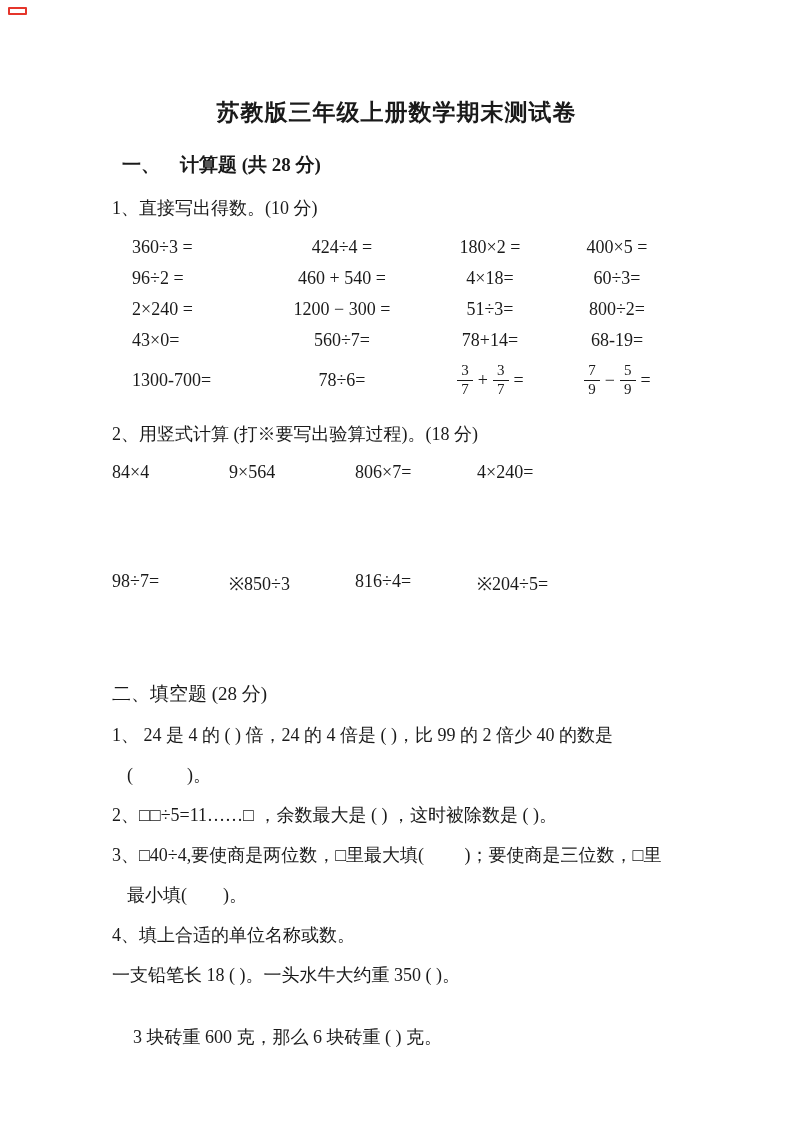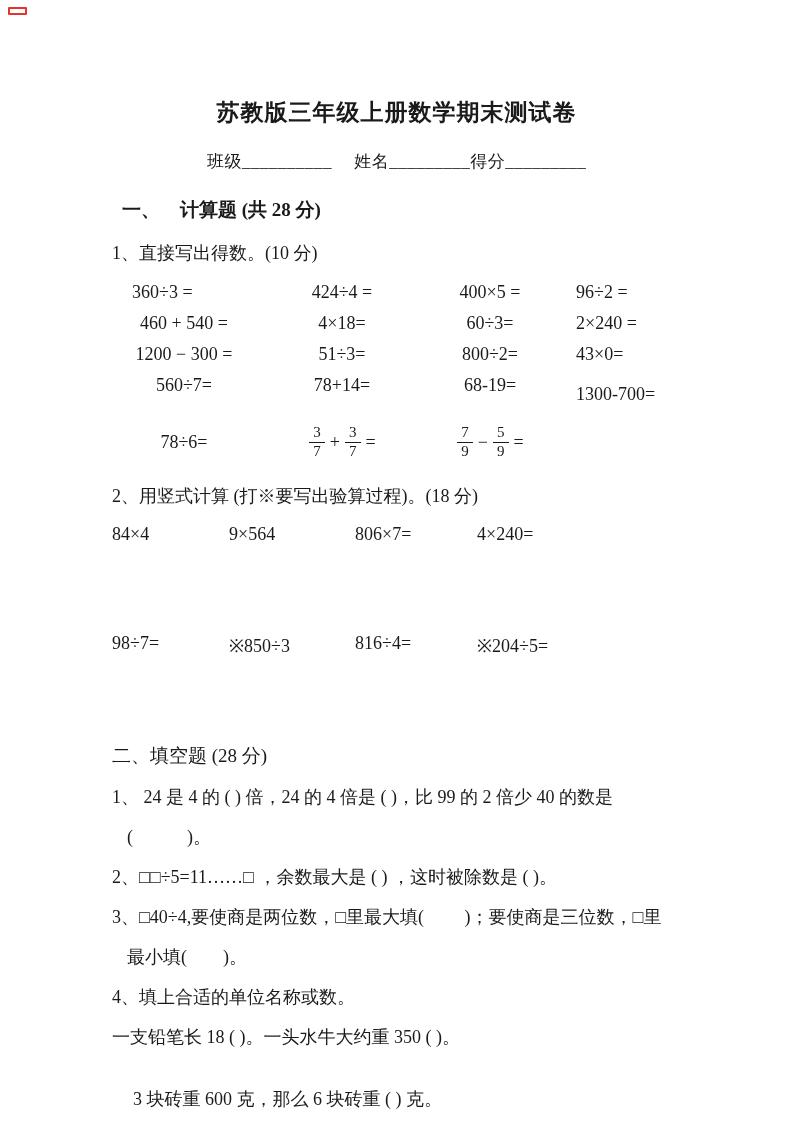--- a/index.html
+++ b/index.html
@@ -62,31 +62,31 @@
 </style>
 </head>
 <body>
 
 <div class="page">
 
   <div class="corner-mark"></div>
 
   <h1 class="title">苏教版三年级上册数学期末测试卷</h1>
 
-  <div class="student-line">班级__________　 姓名_________得分_________</div>
 
   <div class="sec1-head">
     <span class="head-num">一、</span><span>计算题 (共 28 分)</span>
   </div>
 
   <div class="q-label">1、直接写出得数。(10 分)</div>
 
   <div class="qgrid">
     <div class="cell c0">360÷3 =</div>
     <div class="cell">424÷4 =</div>
+    <div class="cell">180×2 =</div>
     <div class="cell">400×5 =</div>
 
     <div class="cell c0">96÷2 =</div>
     <div class="cell">460 + 540 =</div>
     <div class="cell">4×18=</div>
     <div class="cell">60÷3=</div>
 
     <div class="cell c0">2×240 =</div>
     <div class="cell">1200 − 300 =</div>
     <div class="cell">51÷3=</div>

